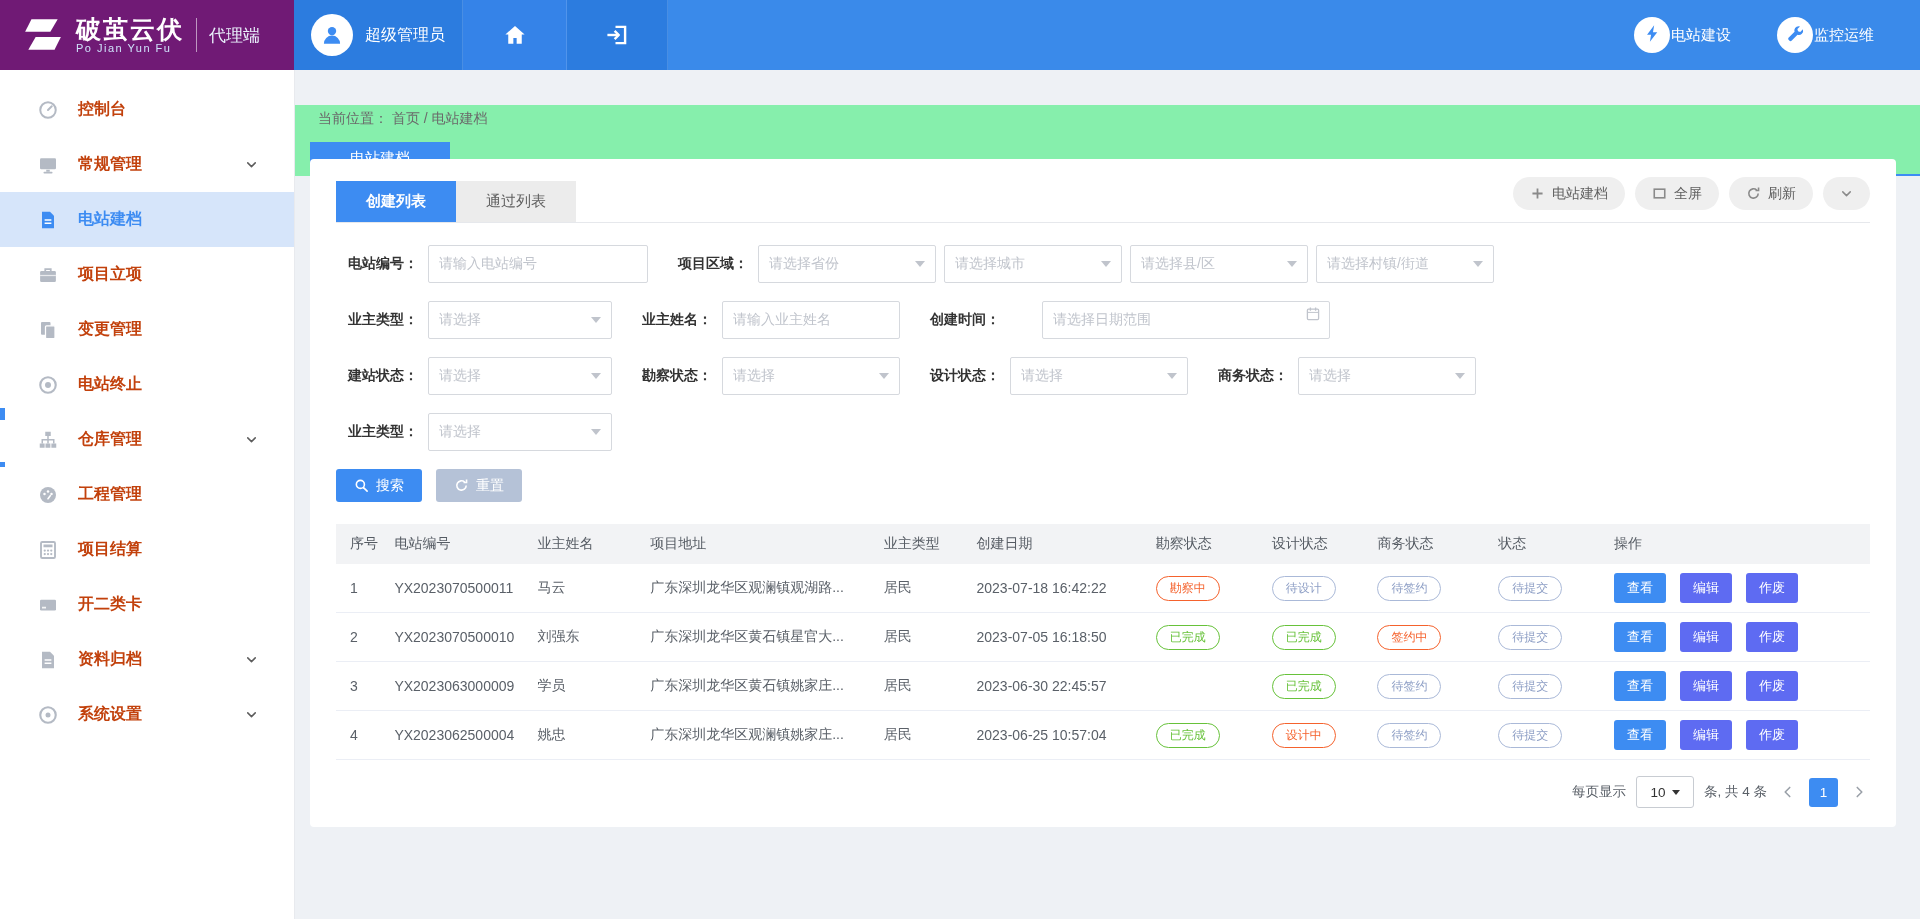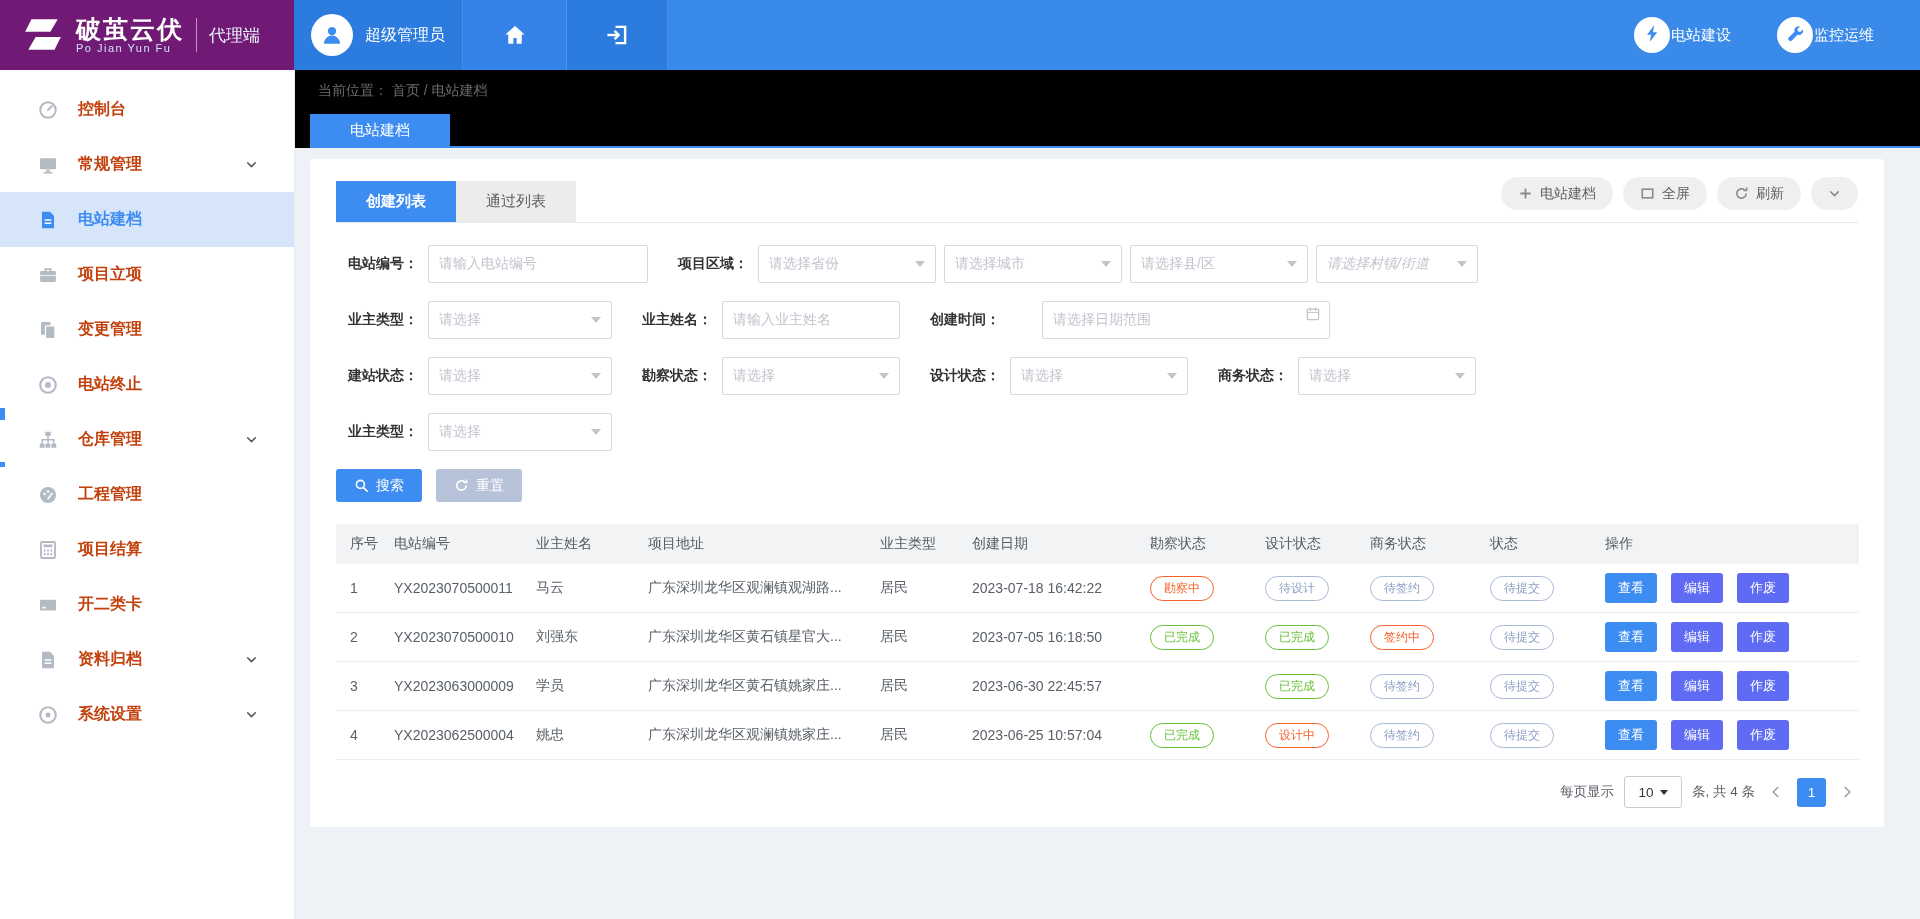--- a/index.html
+++ b/index.html
@@ -30,26 +30,26 @@
   .menu-item{height:55px;display:flex;align-items:center;padding-left:38px;position:relative;cursor:pointer;}
   .menu-item .mi-icon{width:22px;height:22px;color:#b4bac4;margin-right:18px;flex:none;display:flex;align-items:center;}
   .menu-item .mi-label{font-size:16px;font-weight:bold;color:#c2410c;}
   .menu-item.active{background:#d6e5fa;}
   .menu-item.active .mi-label,.menu-item.active .mi-icon{color:#3d8cf2;}
   .mi-chevron{position:absolute;right:36px;color:#5c5c5c;display:flex;}
   .edge-mark{position:absolute;left:0;width:5px;background:#3d8cf2;}
 
   
   .main{position:absolute;left:294px;top:70px;right:0;bottom:0;background:#eef1f5;}
-  .top-white{background:#000000;padding-top:12px;}
+  .top-white{background:#86efac;padding-top:5px;margin-top:35px;}
   .breadcrumb{font-size:14px;color:#6a6a6a;padding:0 0 14px 24px;}
   .page-tabstrip{border-bottom:2px solid #3d8cf2;margin-left:16px;display:flex;}
   .page-tab{width:140px;height:32px;background:#3d8cf2;color:#fff;font-size:15px;display:flex;align-items:center;justify-content:center;cursor:pointer;}
 
-  .card{position:absolute;left:16px;right:36px;top:89px;height:668px;background:#fff;border-radius:4px;box-sizing:border-box;padding:22px 26px 0 26px;}
+  .card{position:absolute;left:16px;right:24px;top:89px;height:668px;background:#fff;border-radius:4px;box-sizing:border-box;padding:22px 26px 0 26px;}
 
   .card-tabs{display:flex;border-bottom:1px solid #e6e8ec;position:relative;}
   .card-tab{width:120px;height:41px;display:flex;align-items:center;justify-content:center;font-size:15px;cursor:pointer;background:#ececec;color:#5f5f5f;}
   .card-tab.active{background:#3d8cf2;color:#fff;font-weight:bold;}
   .toolbar{position:absolute;right:0;top:-4px;display:flex;gap:10px;}
   .tool-btn{height:33px;border-radius:17px;background:#efefef;color:#5f5f5f;font-size:14px;display:flex;align-items:center;gap:7px;padding:0 17px;cursor:pointer;}
   .tool-btn .t-icon{display:flex;color:#8a8a8a;}
 
   
   .filters{padding-top:22px;}
@@ -360,21 +360,21 @@
                 <span class="caret"></span>
               </div>
               <div class="f-ctrl sel gap8" style="width: 178px;">
                 <span class="ph">请选择城市</span>
                 <span class="caret"></span>
               </div>
               <div class="f-ctrl sel gap8" style="width: 178px;">
                 <span class="ph">请选择县/区</span>
                 <span class="caret"></span>
               </div>
-              <div class="f-ctrl sel gap8" style="width: 162px; font-style: italic;">
+              <div class="f-ctrl sel gap8" style="width: 178px;">
                 <span class="ph">请选择村镇/街道</span>
                 <span class="caret"></span>
               </div>
             </div>
           </div>
           <div class="f-row">
             <div class="grp">
               <span class="f-label">业主类型：</span>
               <div class="f-ctrl sel" style="width: 184px;">
                 <span class="ph">请选择</span>

